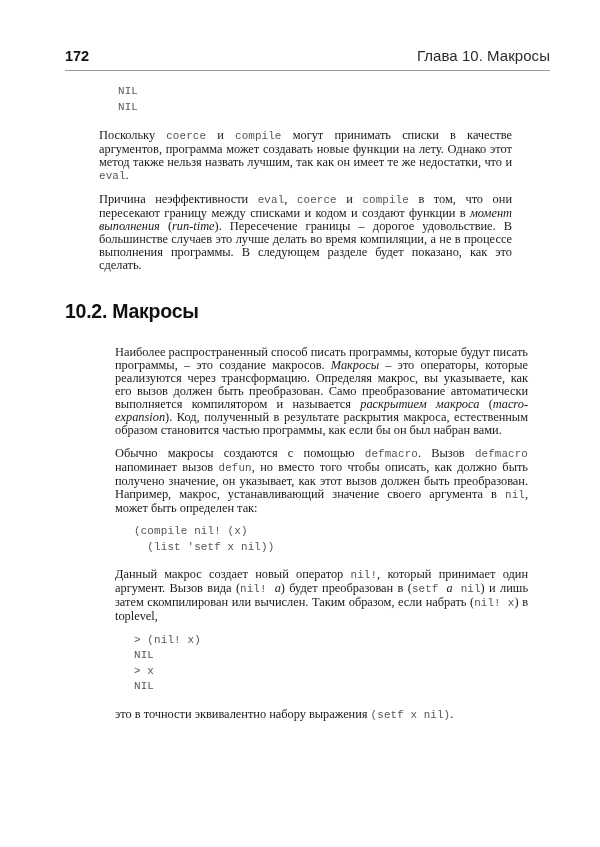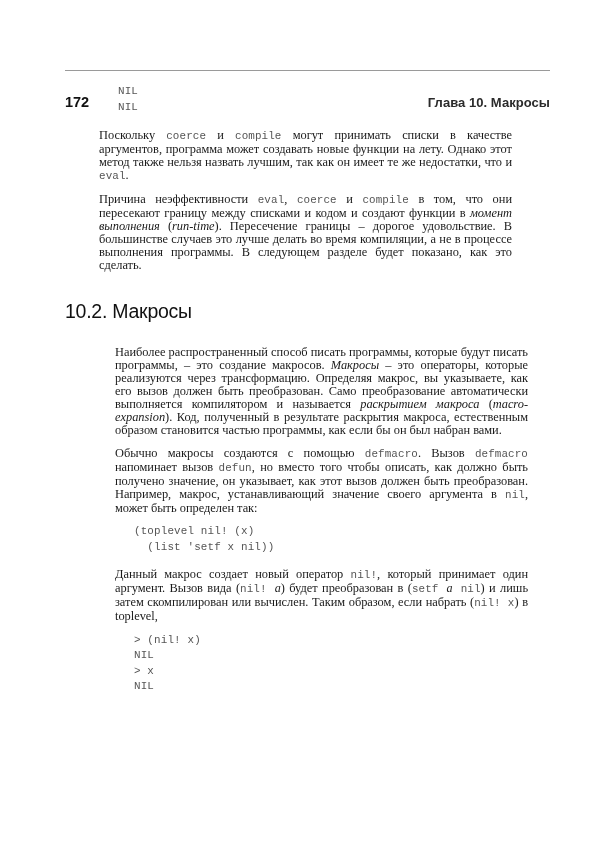--- a/index.html
+++ b/index.html
@@ -36,26 +36,25 @@
     font-family: "Liberation Sans", "DejaVu Sans", sans-serif;
   }
   .folio {
     font-size: 14.5px;
     font-weight: bold;
     letter-spacing: -0.1px;
     color: #111111;
     line-height: 1;
   }
   .runhead-title {
-    font-size: 13px;
-    font-weight: bold;
+    font-size: 15px;
+    font-weight: normal;
     color: #2b2b2b;
     letter-spacing: 0.05px;
     line-height: 1;
-    margin-top: 48px;
   }
   .runrule {
     position: absolute;
     left: 65px;
     top: 70px;
     width: 485px;
     height: 1px;
     background: #9a9a9a;
   }
 
@@ -118,21 +117,21 @@
     margin: 3px 0 13px 0;
   }
 
   
   h2.section {
     position: absolute;
     left: 65px;
     margin: 0;
     font-family: "Liberation Sans", "DejaVu Sans", sans-serif;
     font-size: 19.5px;
-    font-weight: normal;
+    font-weight: bold;
     color: #111111;
     letter-spacing: -0.25px;
     line-height: 1;
   }
 </style>
 </head>
 <body>
 
 <div class="page">
 
@@ -157,30 +156,31 @@
 
   <h2 class="section" style="top:302px;">10.2. Макросы</h2>
 
   <div class="column" style="top:346px;margin-left:16px;">
 
     <p class="body"><span>Наиболее распространенный способ писать программы, которые будут писать программы, – это создание макросов. </span><i>Макросы</i><span> – это операторы, которые реализуются через трансформацию. Определяя макрос, вы указываете, как его вызов должен быть преобразован. Само преобразование автоматически выполняется компилятором и называется </span><i>раскрытием макроса</i><span> (</span><i>macro-expansion</i><span>). Код, полученный в результате раскрытия макроса, естественным образом становится частью программы, как если бы он был набран вами.</span></p>
 
     <p class="body"><span>Обычно макросы создаются с помощью </span><code>defmacro</code><span>. Вызов </span><code>defmacro</code><span> напоминает вызов </span><code>defun</code><span>, но вместо того чтобы описать, как должно быть получено значение, он указывает, как этот вызов должен быть преобразован. Например, макрос, устанавливающий значение своего аргумента в </span><code>nil</code><span>, может быть определен так:</span></p>
 
     <div class="codeblock mid">
-      <pre class="code">(toplevel nil! (x)
+      <pre class="code">(compile nil! (x)
   (list 'setf x nil))</pre>
     </div>
 
     <p class="body"><span>Данный макрос создает новый оператор </span><code>nil!</code><span>, который принимает один аргумент. Вызов вида (</span><code><span>nil!</span> <span class="mi">a</span></code><span>) будет преобразован в (</span><code><span>setf</span> <span class="mi">a</span> <span>nil</span></code><span>) и лишь затем скомпилирован или вычислен. Таким образом, если набрать (</span><code>nil! x</code><span>) в toplevel,</span></p>
 
     <div class="codeblock mid">
       <pre class="code">&gt; (nil! x)
 NIL
 &gt; x
 NIL</pre>
     </div>
 
+    <p class="body"><span>это в точности эквивалентно набору выражения </span><code>(setf x nil)</code><span>.</span></p>
 
 
   </div>
 
 </div>
 
 </body></html>

